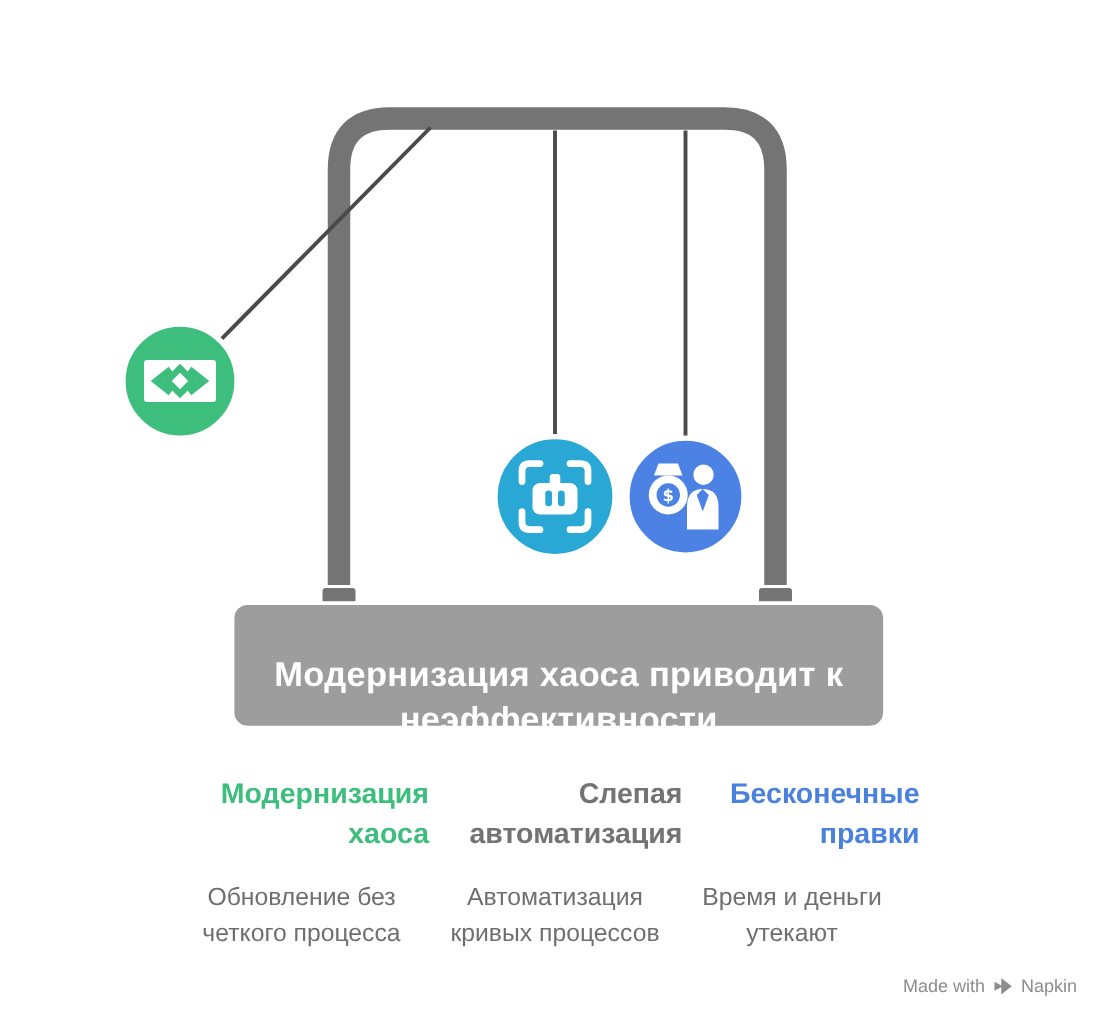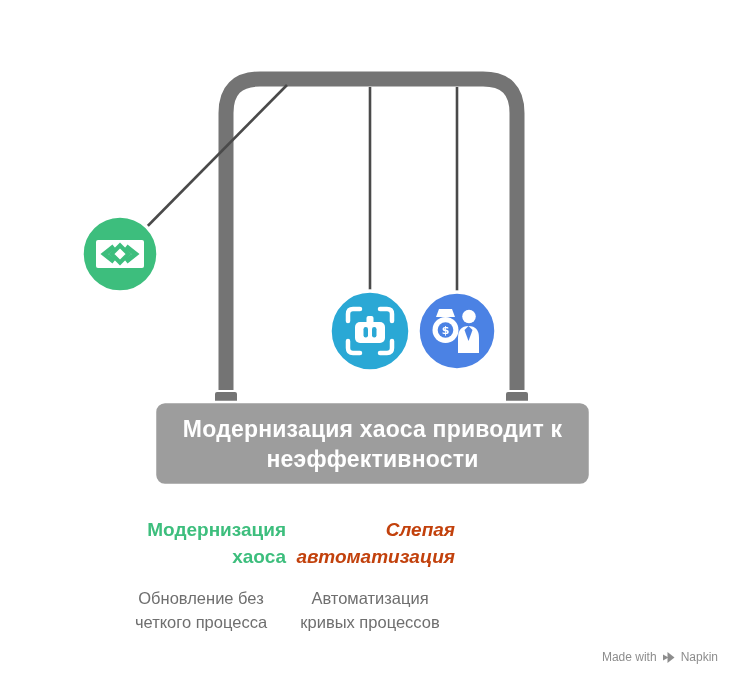--- a/index.html
+++ b/index.html
@@ -2,21 +2,21 @@
 <html><head>
 <meta charset="utf-8">
 <style>
   html,body{margin:0;padding:0;background:#fff;}
   .stage{
     position:relative;width:744px;height:678px;background:#ffffff;overflow:hidden;
     font-family:"Liberation Sans", sans-serif;
   }
   .stage svg.scene{position:absolute;left:0;top:0;}
   .banner-text{
-    position:absolute;left:155px;top:402px;width:435px;height:83px;
+    position:absolute;left:155px;top:422px;width:435px;height:83px;
     display:flex;align-items:center;justify-content:center;text-align:center;
     font-size:23px;font-weight:bold;line-height:30px;color:#fff;
     white-space:pre-line;letter-spacing:0.2px;
   }
   .col{
     position:absolute;top:516px;width:170px;text-align:center;
   }
   .col .col-title{
     font-size:19px;font-weight:bold;line-height:27px;white-space:pre-line;text-align:right;
   }
@@ -96,24 +96,30 @@
   <div class="banner-text" style="color: rgb(255, 255, 255);">Модернизация хаоса приводит к
 неэффективности</div>
 
   <div class="col" style="left:116px;">
     <div class="col-title" style="color: rgb(61, 190, 125);">Модернизация
 хаоса</div>
     <div class="col-desc" style="color: rgb(111, 111, 111);">Обновление без
 четкого процесса</div>
   </div>
   <div class="col" style="left:285px;">
-    <div class="col-title" style="color: #c2410c; font-style: italic;">Слепая
+    <div class="col-title" style="color: #737373;">Слепая
 автоматизация</div>
     <div class="col-desc" style="color: rgb(111, 111, 111);">Автоматизация
 кривых процессов</div>
+  </div>
+  <div class="col" style="left:443px;">
+    <div class="col-title" style="color: rgb(74, 129, 220);">Бесконечные
+правки</div>
+    <div class="col-desc" style="color: rgb(111, 111, 111);">Время и деньги
+утекают</div>
   </div>
 
   <div class="watermark" style="color: rgb(141, 141, 141);">
     <span>Made with</span>
     <svg width="14" height="13" viewBox="0 0 14 13">
       <path d="M1,3.5 L6.5,6.5 L1,9.5 Z" fill="#8D8D8D"></path>
       <path d="M5.5,1 L12.5,6.5 L5.5,12 Z" fill="#8D8D8D"></path>
     </svg>
     <span>Napkin</span>
   </div>

